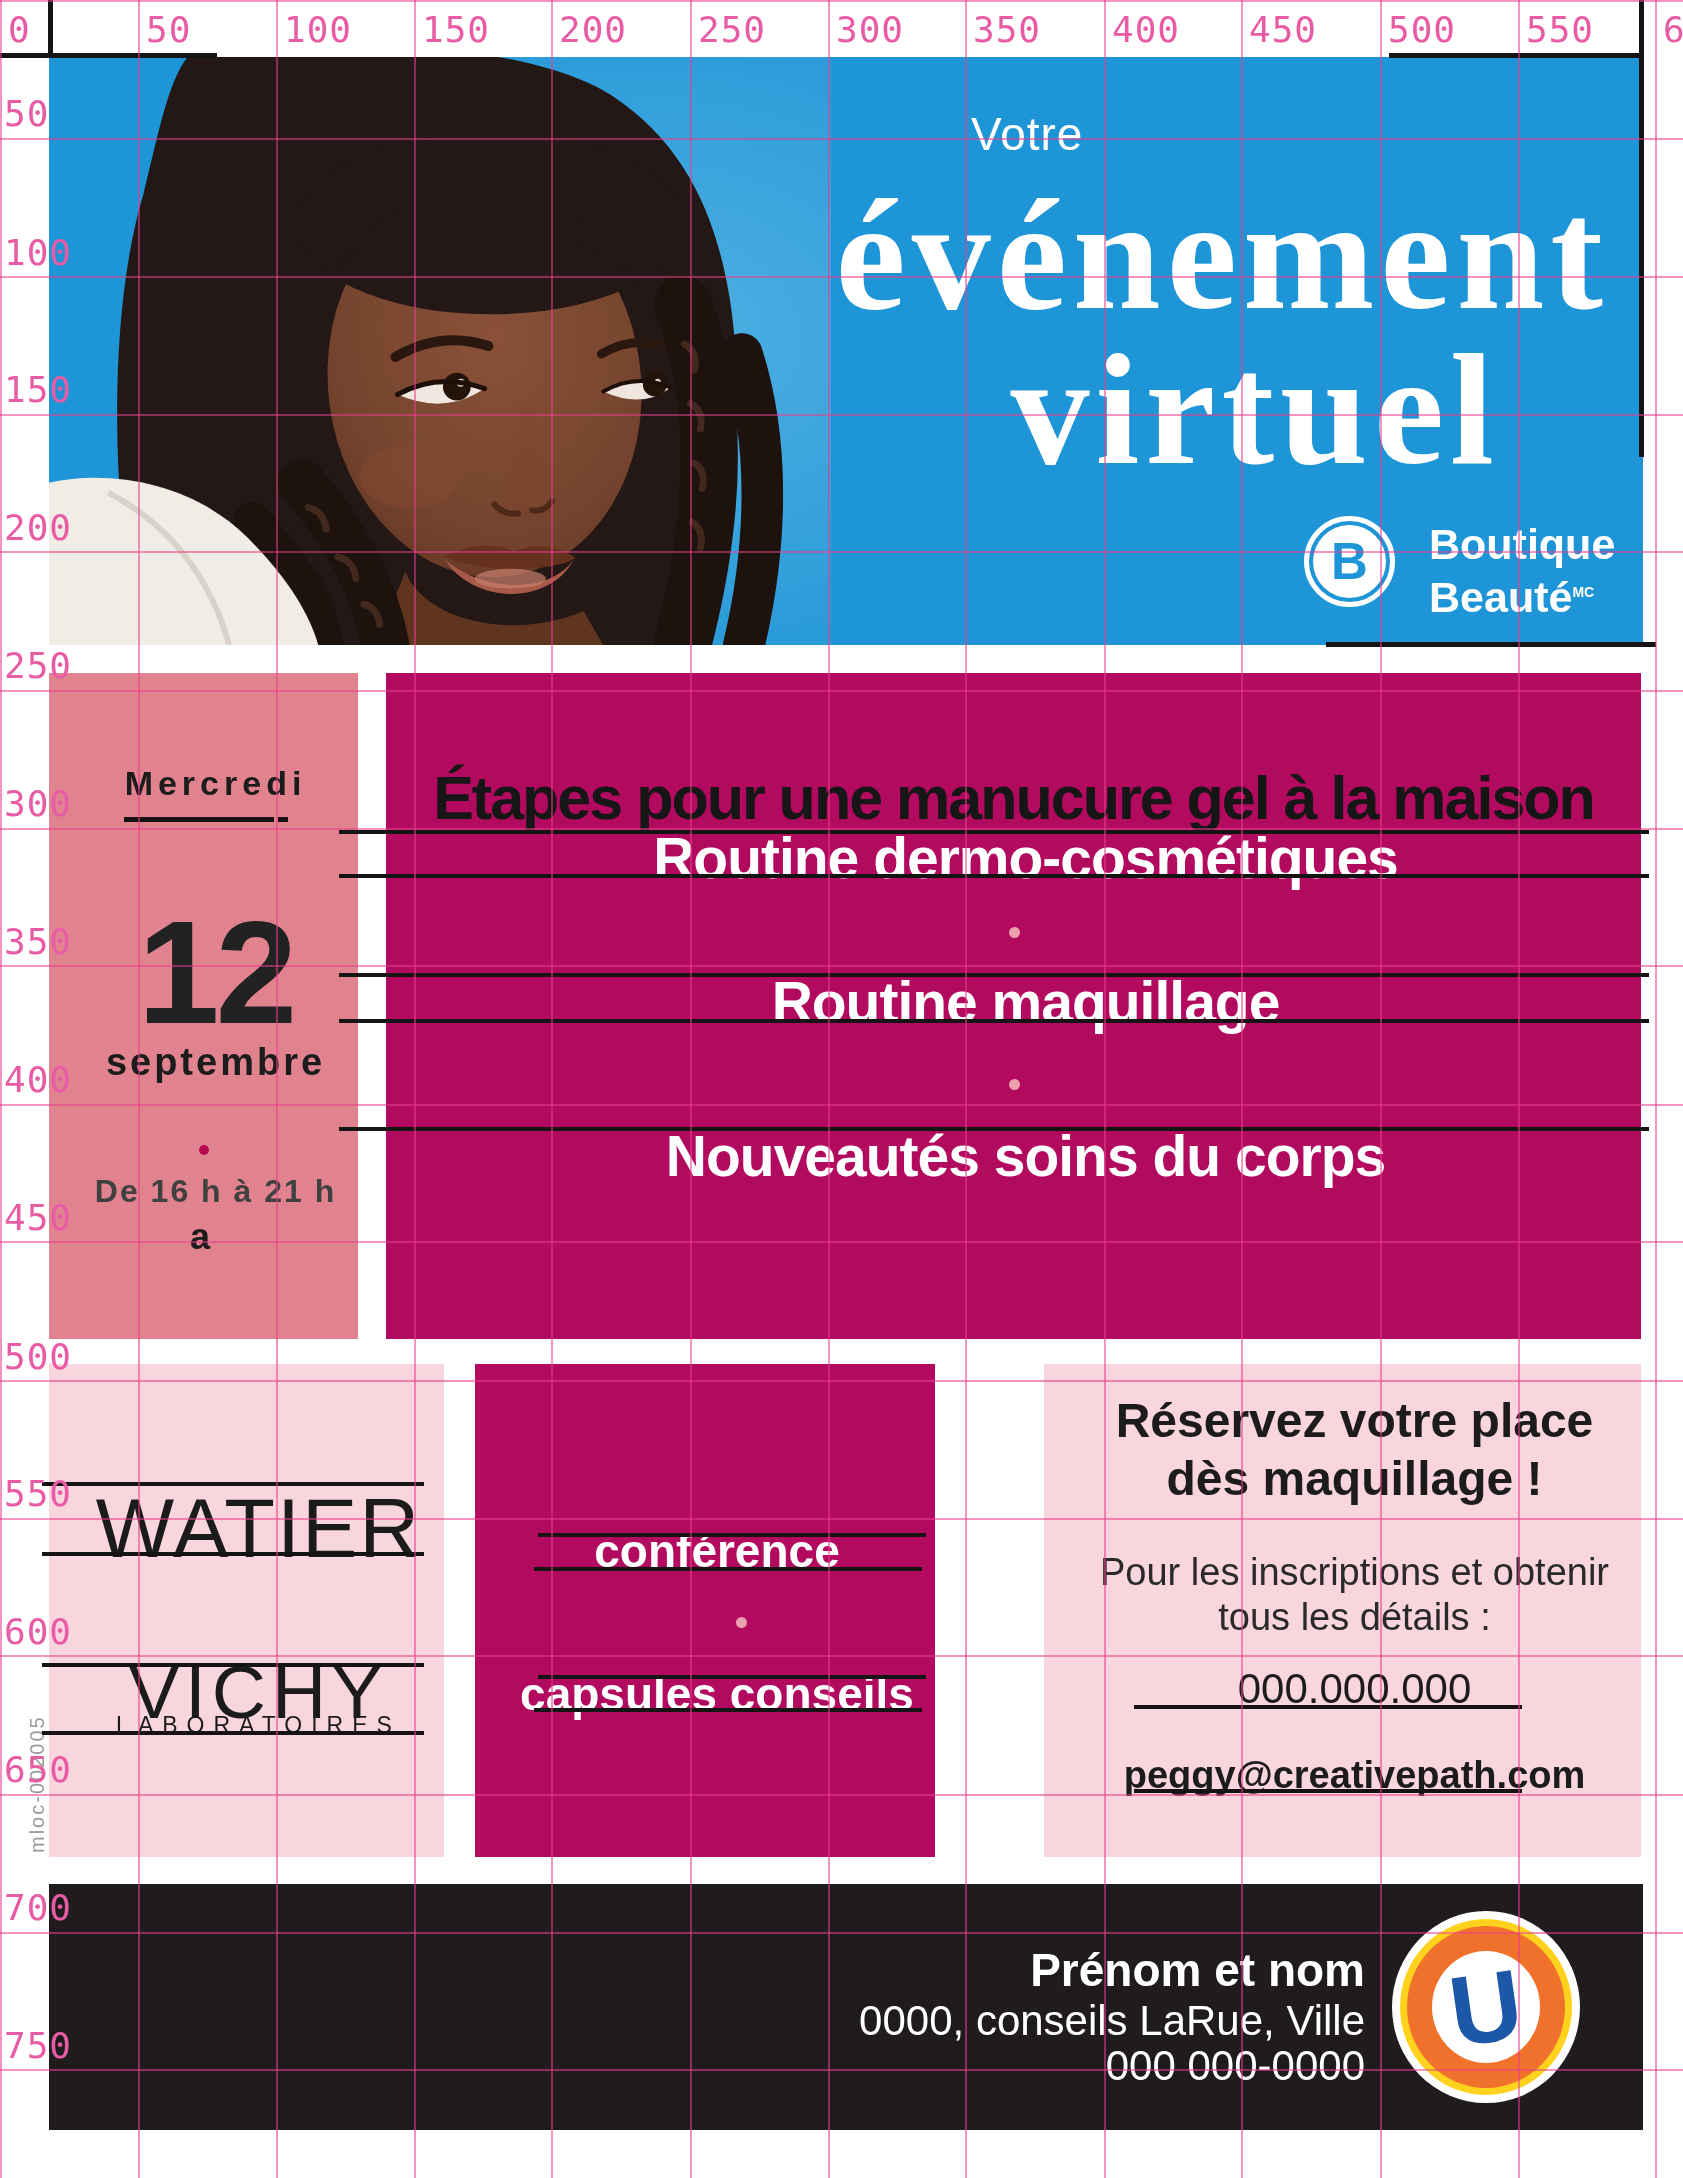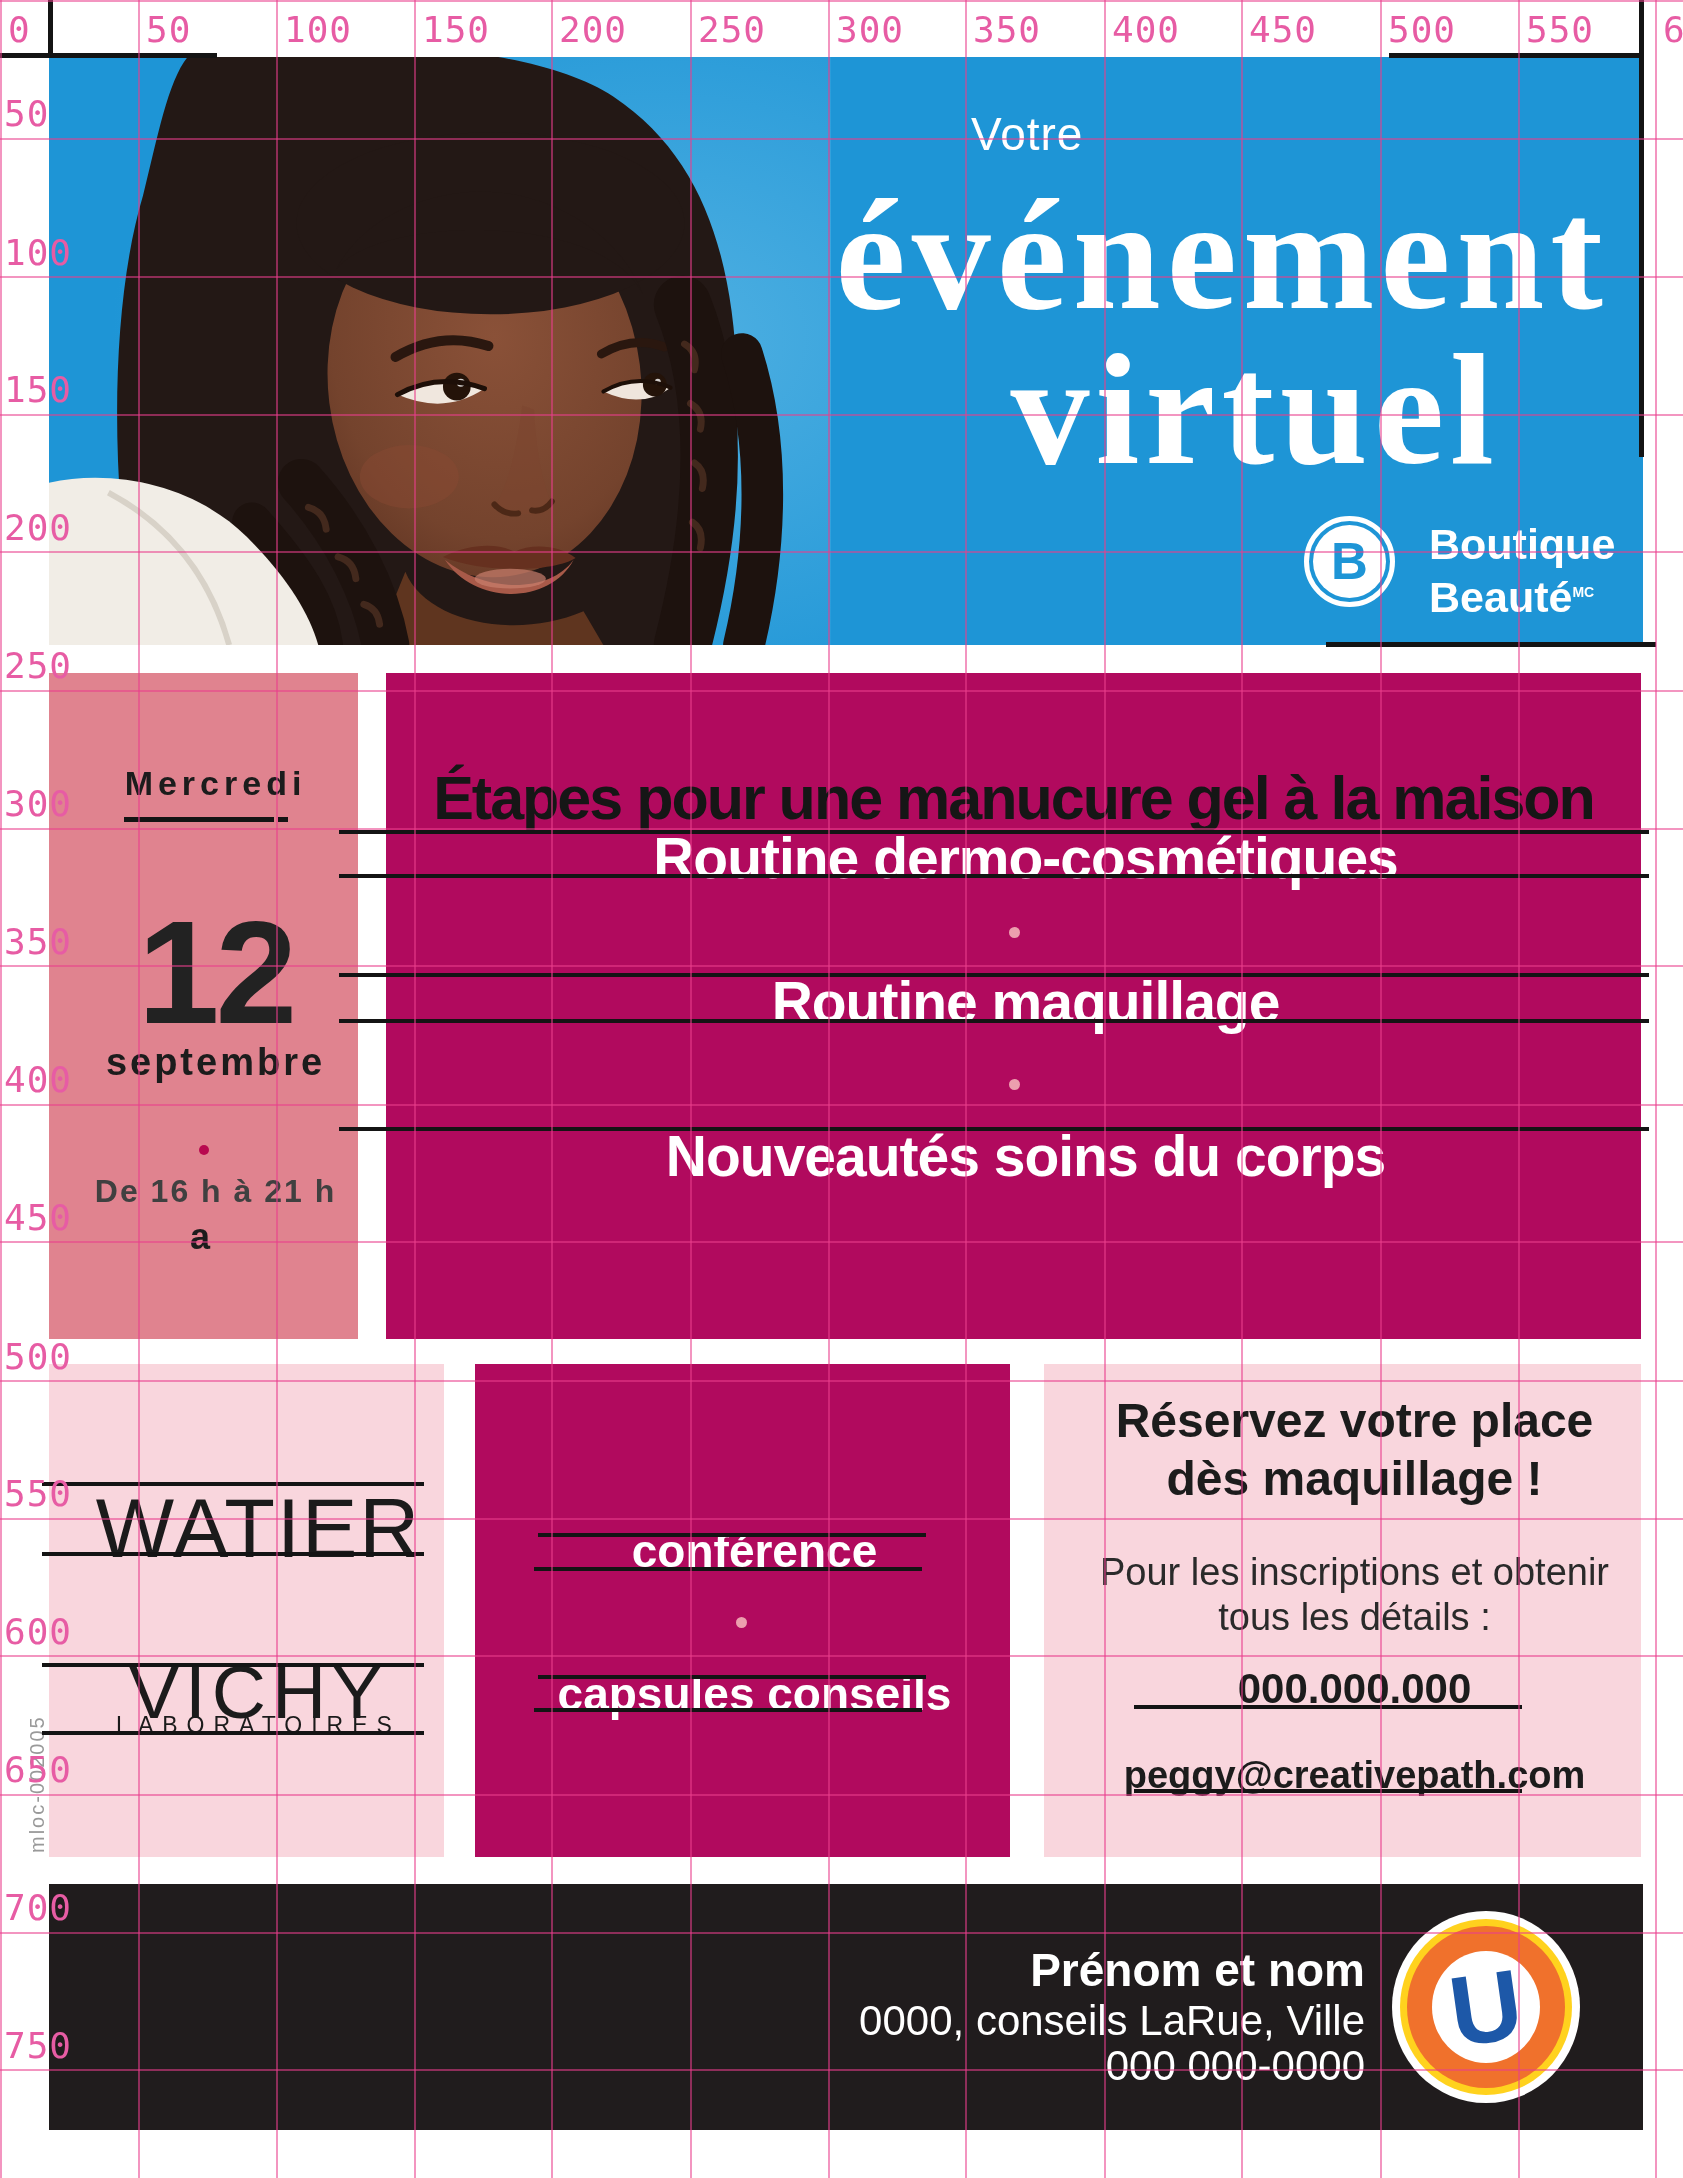--- a/index.html
+++ b/index.html
@@ -11,21 +11,21 @@
   .rlabel{position:absolute;color:#e75ca4;font-family:"DejaVu Sans Mono",monospace;
           font-size:36px;line-height:1;z-index:80;letter-spacing:1px;}
   
   .rule{position:absolute;background:#141414;z-index:60;}
   
   .block{position:absolute;z-index:10;}
   #header{left:49px;top:57px;width:1594px;height:588px;background:#1e95d6;}
   #rose{left:49px;top:673px;width:309px;height:666px;background:#e0838f;}
   #agenda{left:386px;top:673px;width:1255px;height:666px;background:#b10a5e;}
   #brands{left:49px;top:1364px;width:395px;height:493px;background:#f9d6dd;}
-  #format{left:475px;top:1364px;width:535px;height:493px;background:#b10a5e;}
+  #format{left:475px;top:1364px;width:460px;height:493px;background:#b10a5e;}
   #cta{left:1044px;top:1364px;width:597px;height:493px;background:#f9d6dd;}
   #footer{left:49px;top:1884px;width:1594px;height:246px;background:#201c1d;}
   .blocktext{position:absolute;z-index:30;}
   .ctr{left:0;right:0;text-align:center;padding-left:24px;}
   
   .votre{left:922px;top:50px;font-size:46px;color:#fff;letter-spacing:1px;}
   .serif1{right:34px;top:119px;font-family:"Liberation Serif","DejaVu Serif",serif;
           font-weight:700;font-size:158px;line-height:1;color:#fff;letter-spacing:6px;}
   .serif2{right:143px;top:274px;font-family:"Liberation Serif","DejaVu Serif",serif;
           font-weight:700;font-size:158px;line-height:1;color:#fff;letter-spacing:6px;}
@@ -48,21 +48,21 @@
   .agitem{font-weight:700;font-size:57px;letter-spacing:-1px;color:#fff;}
   
   .watier{top:117px;font-size:83px;letter-spacing:2px;color:#1b1b1b;}
   .vichy{top:285px;font-size:75px;letter-spacing:6px;color:#1b1b1b;}
   .labo{top:348px;font-size:23px;letter-spacing:9px;color:#1b1b1b;}
   
   .fitem{font-weight:700;font-size:46px;color:#fff;}
   
   .ctahead{top:28px;font-weight:700;font-size:48px;line-height:58px;color:#1c1c1c;}
   .ctabody{top:186px;font-size:38px;line-height:45px;color:#2a2a2a;}
-  .ctaphone{top:301px;font-weight:700;font-size:42px;color:#1c1c1c;}
+  .ctaphone{top:301px;font-weight:400;font-size:42px;color:#1c1c1c;}
   .ctamail{top:390px;font-weight:700;font-size:38px;color:#1c1c1c;}
   
   .fname{right:278px;top:59px;font-weight:700;font-size:46px;color:#fff;}
   .faddr{right:278px;top:113px;font-size:42px;color:#fff;}
   .fphone{right:278px;top:158px;font-size:42px;color:#fff;}
   .ulogo{left:1343px;top:27px;width:188px;height:192px;background:#fff;border-radius:50%;}
   .ulogo .y{position:absolute;left:8px;top:8px;right:8px;bottom:8px;background:#ffd21e;border-radius:50%;}
   .ulogo .o{position:absolute;left:15px;top:15px;right:15px;bottom:15px;background:#f0712c;border-radius:50%;}
   .ulogo .w{position:absolute;left:40px;top:40px;right:40px;bottom:40px;background:#fff;border-radius:50%;
             display:flex;align-items:center;justify-content:center;}

